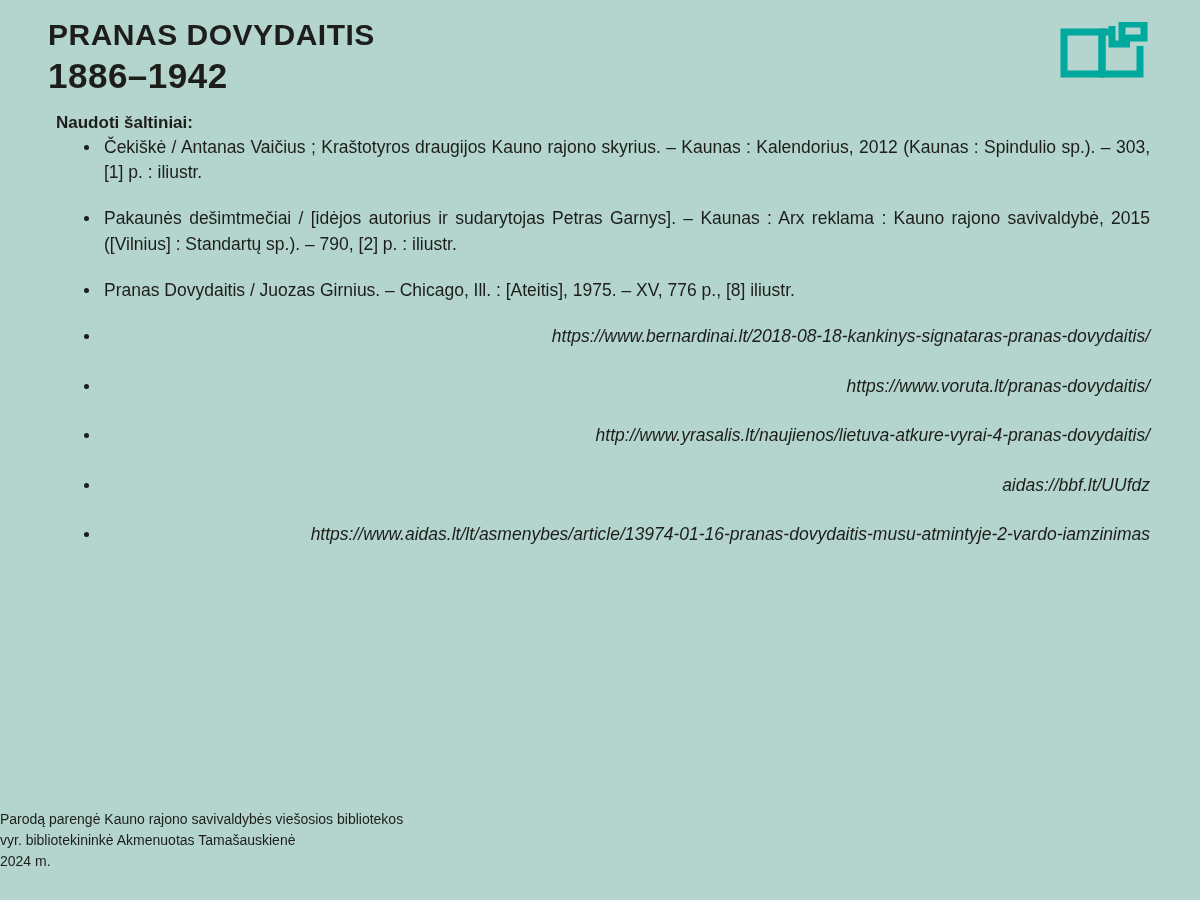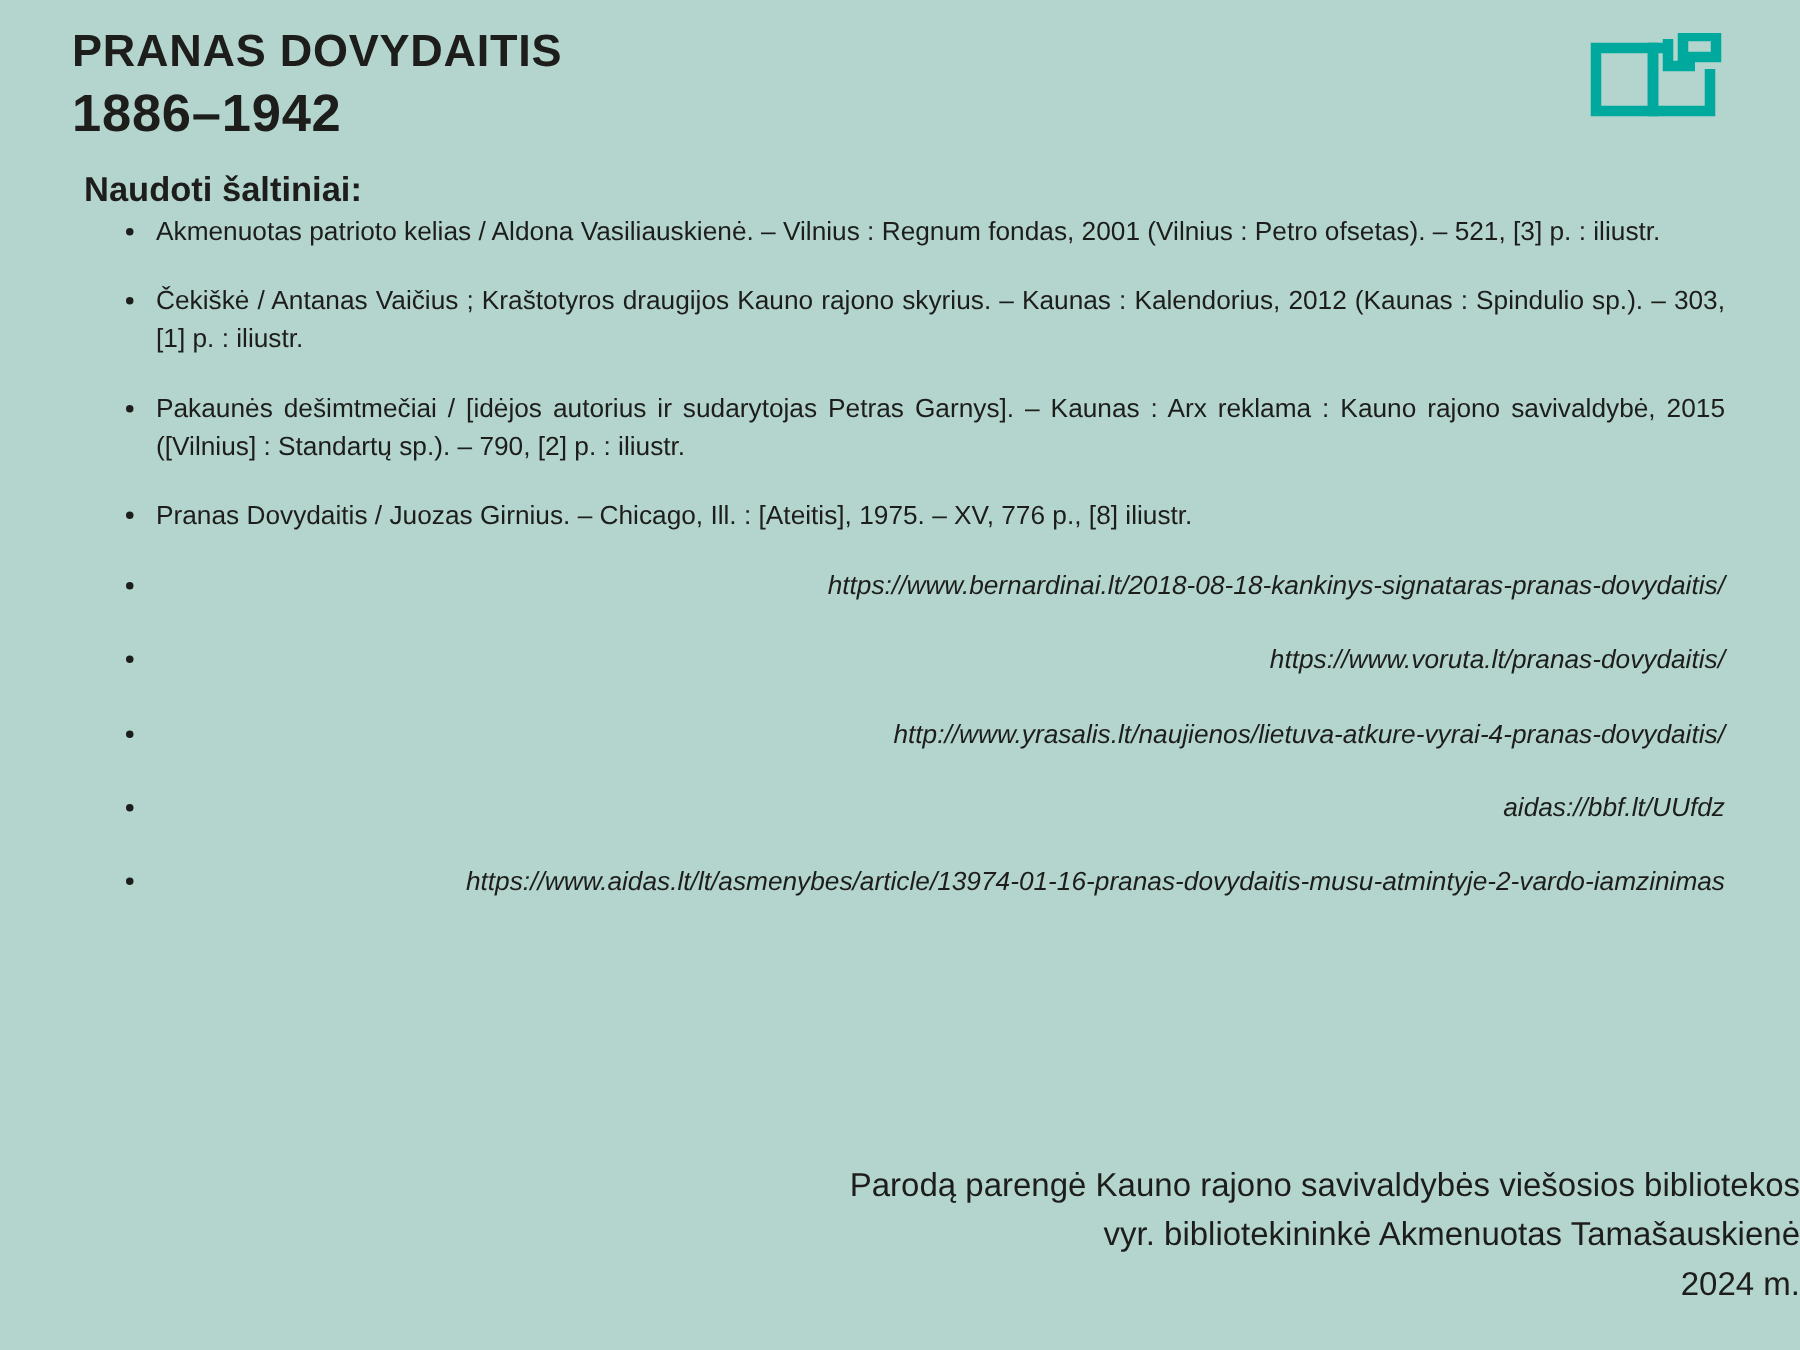--- a/index.html
+++ b/index.html
@@ -45,21 +45,21 @@
     margin: 2px 0 0 0;
   }
   .logo {
     width: 90px;
     height: 62px;
     margin-right: 10px;
     margin-top: 4px;
     flex: none;
   }
   .sources-heading {
-    font-size: 23px;
+    font-size: 17px;
     font-weight: bold;
     margin: 16px 0 2px 16px;
   }
   ul.sources {
     list-style: none;
     margin: 0;
     padding: 0 10px 0 40px;
   }
   ul.sources li {
     position: relative;
@@ -82,22 +82,22 @@
   ul.sources li.link {
     font-style: italic;
     text-align: right;
     margin-bottom: 24px;
   }
   .footer {
     position: absolute;
     left: 0;
     right: 0;
     bottom: 28px;
-    text-align: right;
-    font-size: 22px;
+    text-align: left;
+    font-size: 14px;
     line-height: 1.5;
   }
   .footer div {
     margin: 0;
   }
 </style>
 </head>
 <body>
 
 <div class="slide">
@@ -113,21 +113,20 @@
       <rect x="50" y="2" width="34" height="22" fill="#b3d5cd"></rect>
       <path d="M52 4 L52 22 L70 22" fill="none" stroke="#00a99d" stroke-width="7"></path>
       <rect x="62" y="2" width="22" height="14" fill="none" stroke="#00a99d" stroke-width="7"></rect>
       <path d="M20 52 L20 62" stroke="#b3d5cd" stroke-width="0"></path>
     </svg>
   </div>
 
   <div class="sources-heading">Naudoti šaltiniai:</div>
 
   <ul class="sources">
-    <li>Akmenuotas patrioto kelias / Aldona Vasiliauskienė. – Vilnius : Regnum fondas, 2001 (Vilnius : Petro ofsetas). – 521, [3] p. : iliustr.</li>
     <li>Čekiškė / Antanas Vaičius ; Kraštotyros draugijos Kauno rajono skyrius. – Kaunas : Kalendorius, 2012 (Kaunas : Spindulio sp.). – 303, [1] p. : iliustr.</li>
     <li>Pakaunės dešimtmečiai / [idėjos autorius ir sudarytojas Petras Garnys]. – Kaunas : Arx reklama : Kauno rajono savivaldybė, 2015 ([Vilnius] : Standartų sp.). – 790, [2] p. : iliustr.</li>
     <li>Pranas Dovydaitis / Juozas Girnius. – Chicago, Ill. : [Ateitis], 1975. – XV, 776 p., [8] iliustr.</li>
     <li class="link">https://www.bernardinai.lt/2018-08-18-kankinys-signataras-pranas-dovydaitis/</li>
     <li class="link">https://www.voruta.lt/pranas-dovydaitis/</li>
     <li class="link">http://www.yrasalis.lt/naujienos/lietuva-atkure-vyrai-4-pranas-dovydaitis/</li>
     <li class="link">aidas://bbf.lt/UUfdz</li>
     <li class="link">https://www.aidas.lt/lt/asmenybes/article/13974-01-16-pranas-dovydaitis-musu-atmintyje-2-vardo-iamzinimas</li>
   </ul>
 

